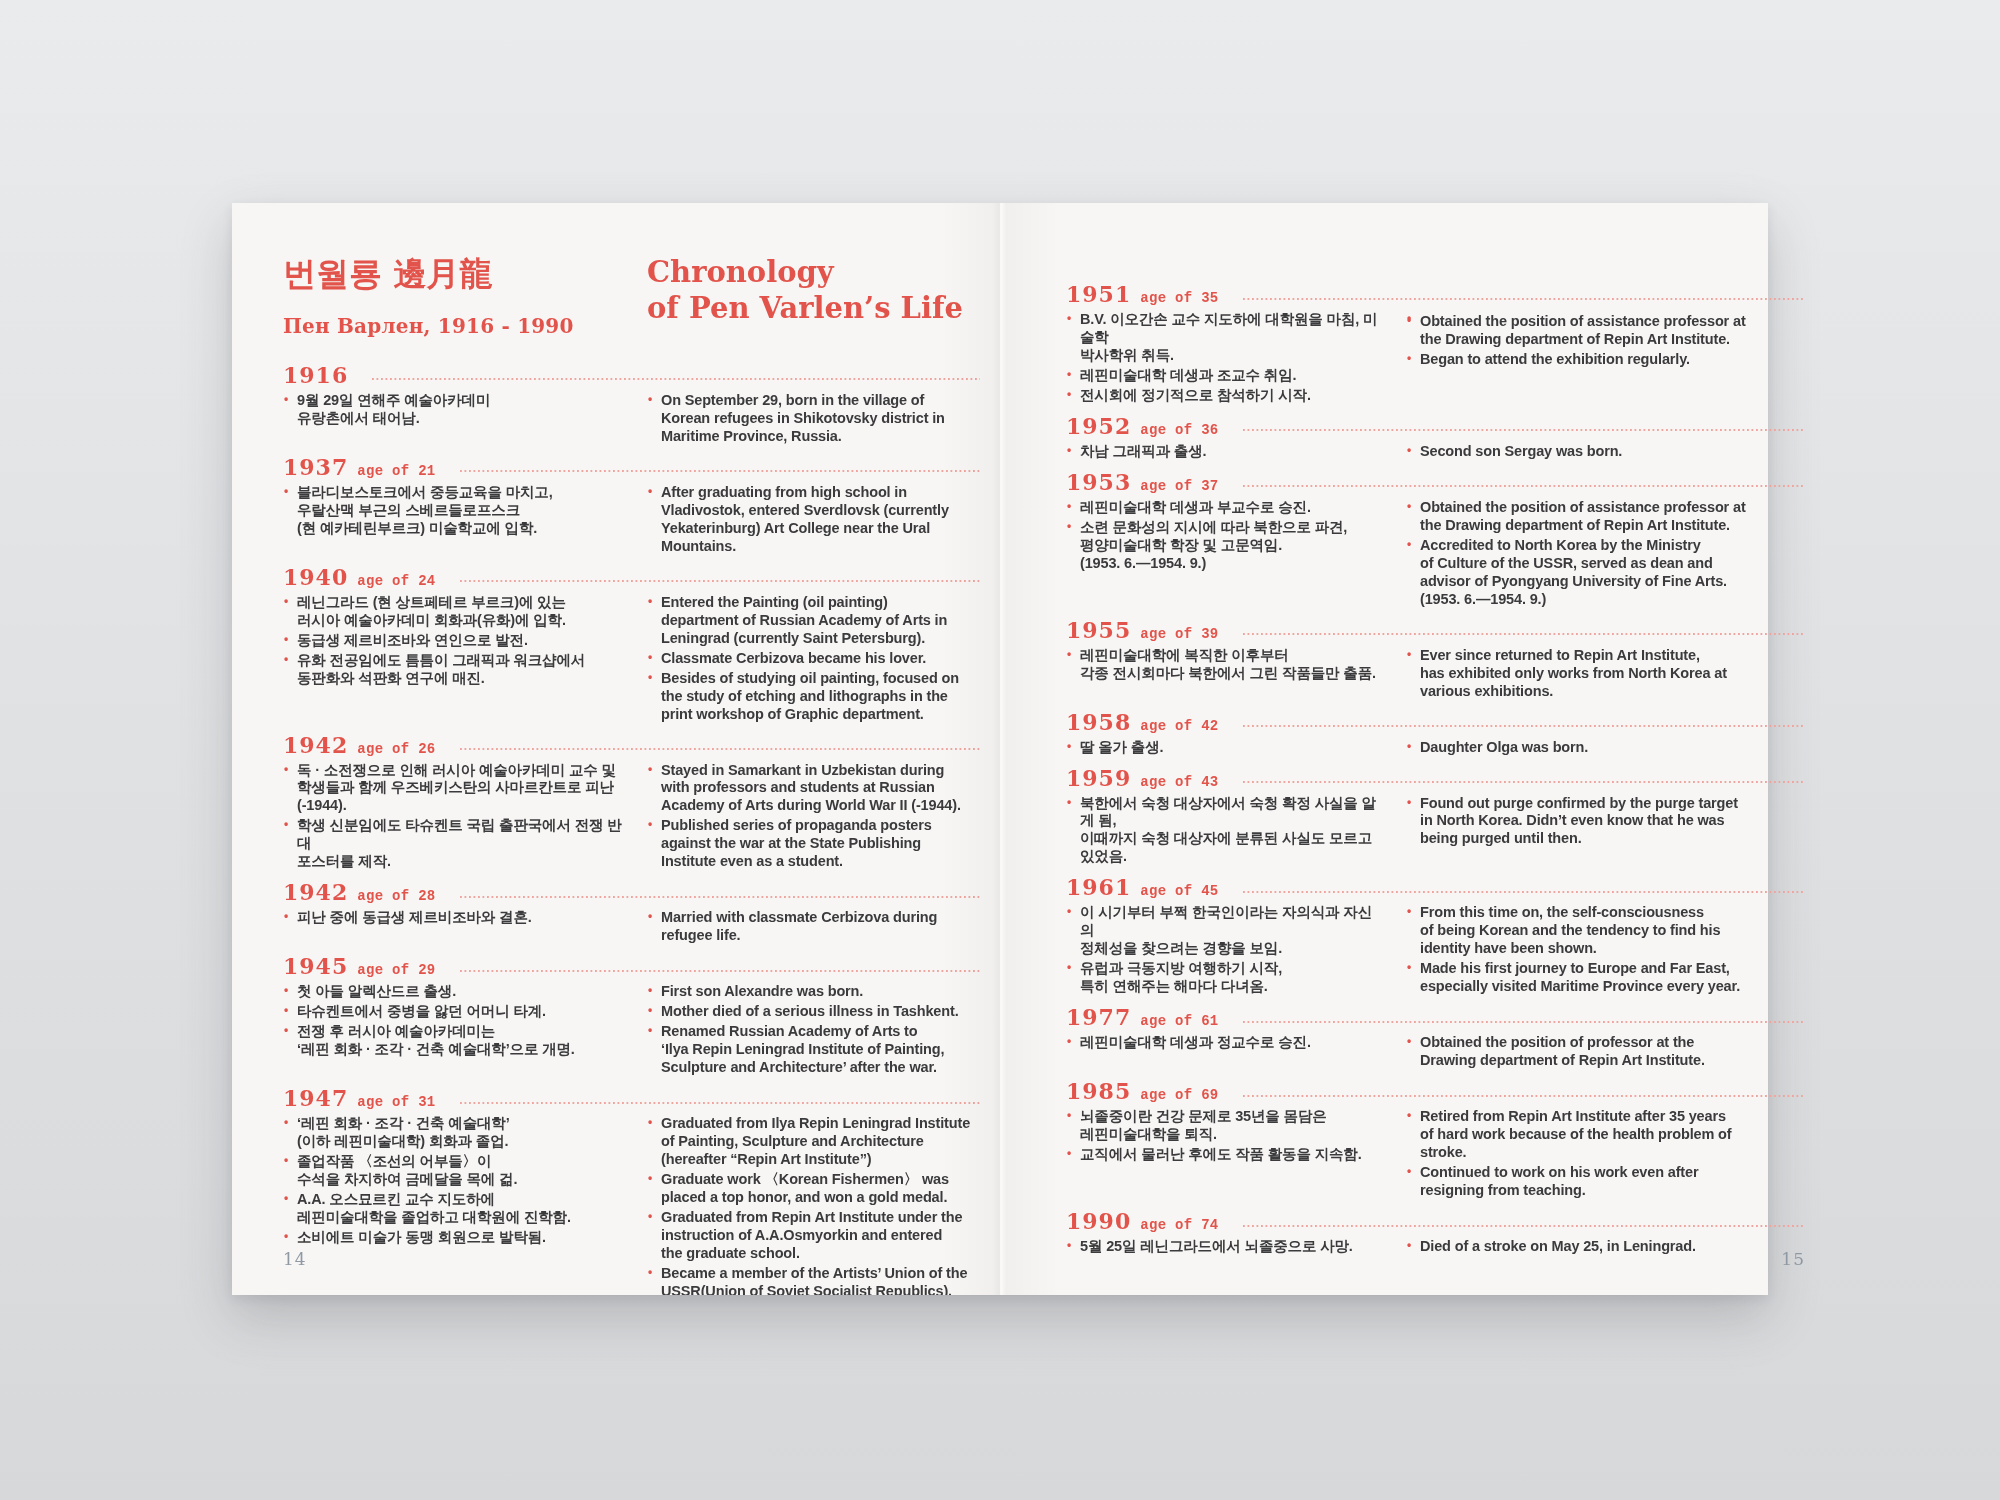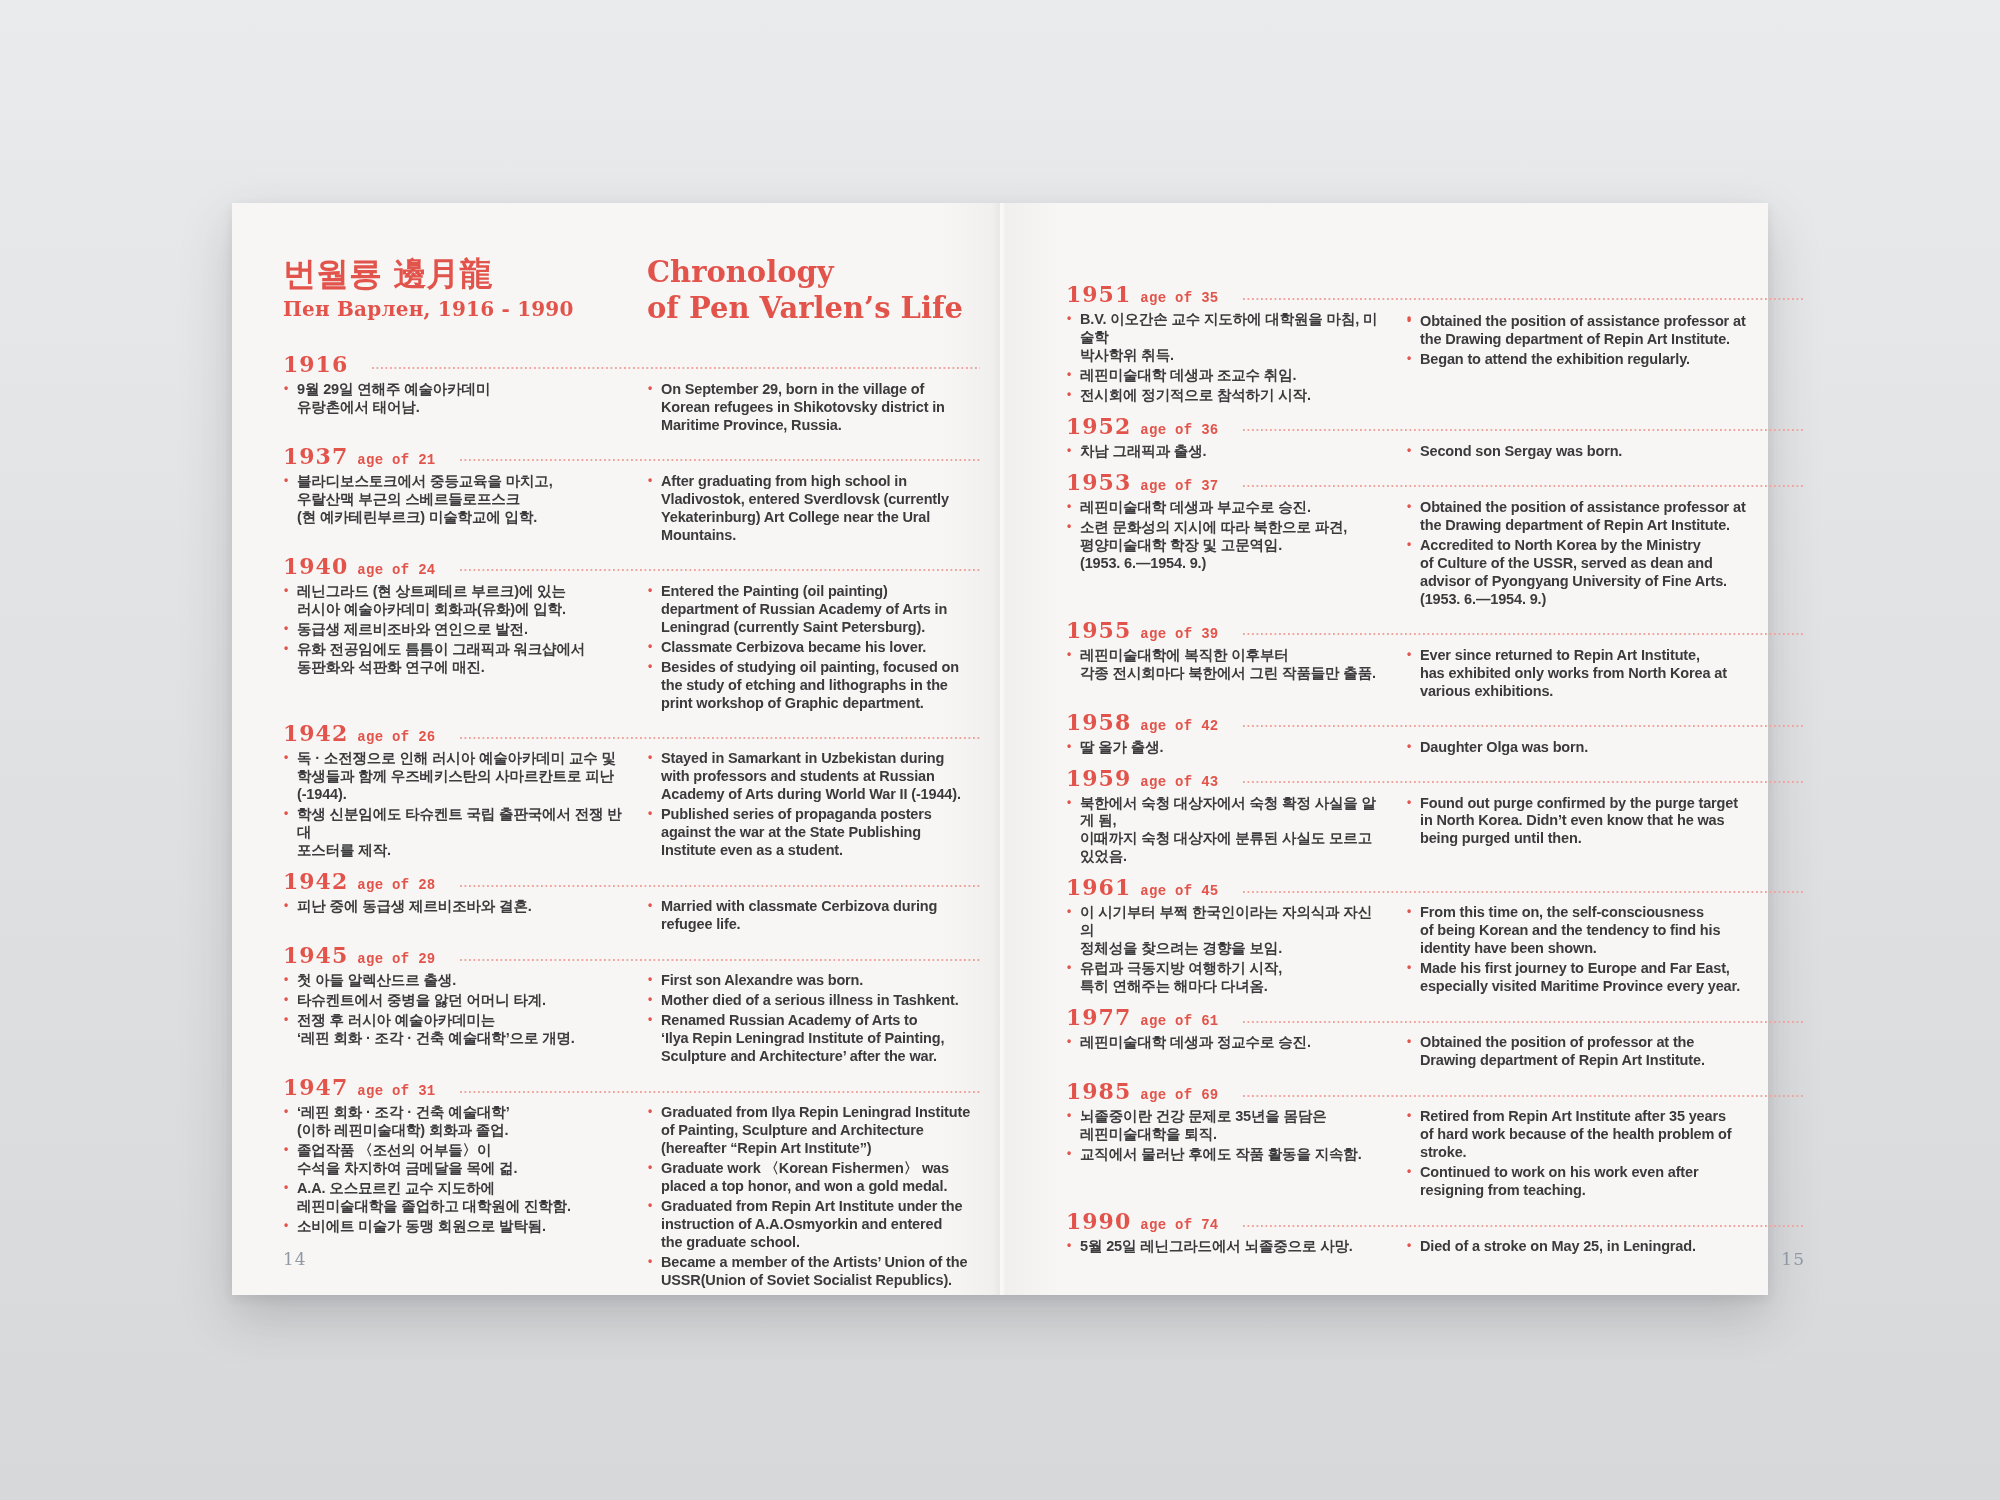--- a/index.html
+++ b/index.html
@@ -29,21 +29,21 @@
   .page-right{left:768px;width:828px;padding:80px 23px 8px 66px;}
 
   .hdr{display:flex;gap:24px;margin-bottom:26px;}
   .hdr-ko{width:340px;flex-shrink:0;}
   .title-ko{
     font-family:"DejaVu Serif","Liberation Serif",serif;font-weight:bold;
     font-size:33px;line-height:1.15;color:var(--accent);
   }
   .title-ru{
     font-family:"DejaVu Serif","Liberation Serif",serif;font-weight:bold;
-    font-size:20px;color:var(--accent);margin-top:4px;letter-spacing:.2px;
+    font-size:20px;color:var(--accent);margin-top:21px;letter-spacing:.2px;
   }
   .title-en{
     flex:1;font-family:"DejaVu Serif","Liberation Serif",serif;font-weight:bold;
     font-size:29px;line-height:1.24;color:var(--accent);white-space:pre-line;
   }
 
   .sec{margin-bottom:8px;}
   .sec-head{display:flex;align-items:baseline;margin-bottom:5px;}
   .year{
     font-family:"DejaVu Serif","Liberation Serif",serif;font-weight:bold;

